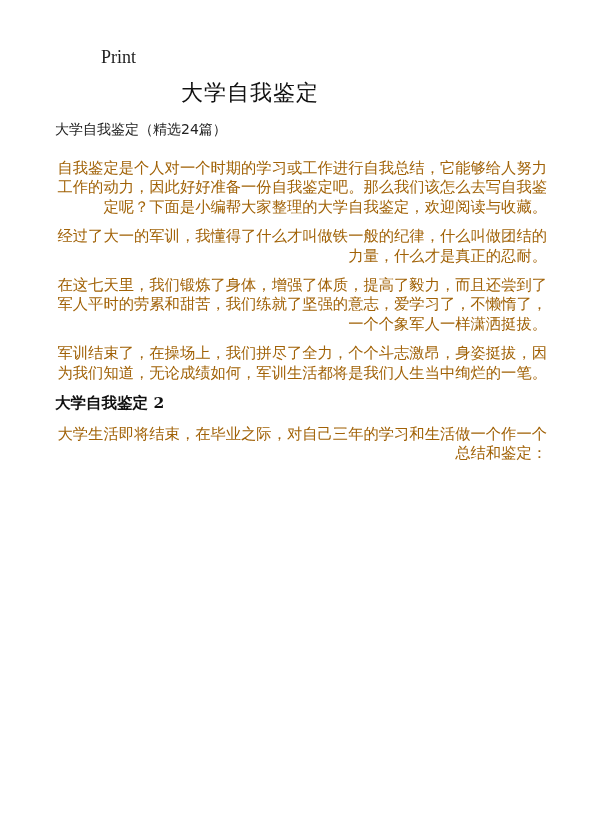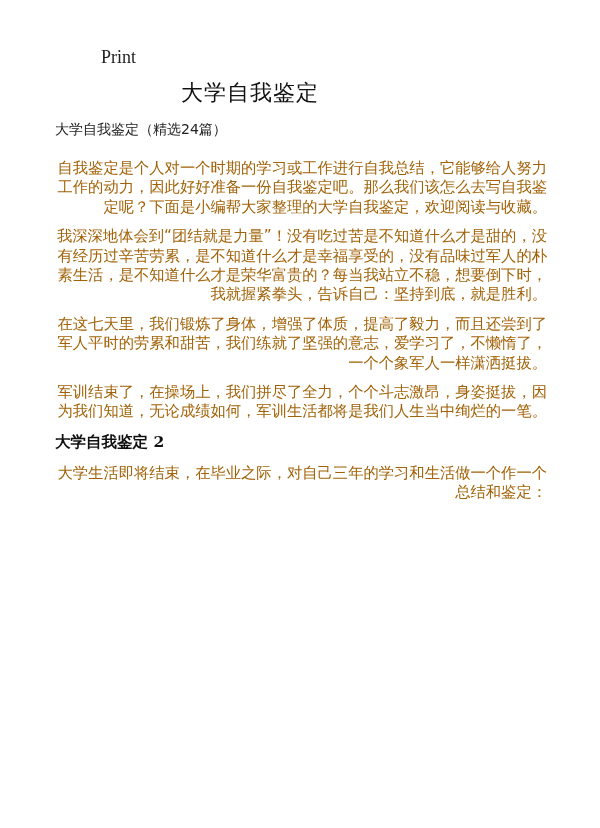--- a/index.html
+++ b/index.html
@@ -14,19 +14,19 @@
 </head>
 <body>
 
 <div class="print">Print</div>
 <div class="title">大学自我鉴定</div>
 <div class="subtitle">大学自我鉴定（精选24篇）</div>
 
 <div class="content">
   <p>自我鉴定是个人对一个时期的学习或工作进行自我总结，它能够给人努力工作的动力，因此好好准备一份自我鉴定吧。那么我们该怎么去写自我鉴定呢？下面是小编帮大家整理的大学自我鉴定，欢迎阅读与收藏。</p>
 
-  <p>我深深地体会到“团结就是力量”！没有吃过苦是不知道什么才是甜的，没有经历过辛苦劳累，是不知道什么才是幸福享受的，没有品味过军人的朴素生活，是不知道什么才是荣华富贵的？每当我站立不稳，想要倒下时，我就握紧拳头，告诉自己：坚持到底，就是胜利。</p>
+  <p>经过了大一的军训，我懂得了什么才叫做铁一般的纪律，什么叫做团结的力量，什么才是真正的忍耐。</p>
   <p>在这七天里，我们锻炼了身体，增强了体质，提高了毅力，而且还尝到了军人平时的劳累和甜苦，我们练就了坚强的意志，爱学习了，不懒惰了，一个个象军人一样潇洒挺拔。</p>
   <p>军训结束了，在操场上，我们拼尽了全力，个个斗志激昂，身姿挺拔，因为我们知道，无论成绩如何，军训生活都将是我们人生当中绚烂的一笔。</p>
 
   <h2>大学自我鉴定 2</h2>
   <p>大学生活即将结束，在毕业之际，对自己三年的学习和生活做一个作一个总结和鉴定：</p>
 </div>
 
 </body></html>

